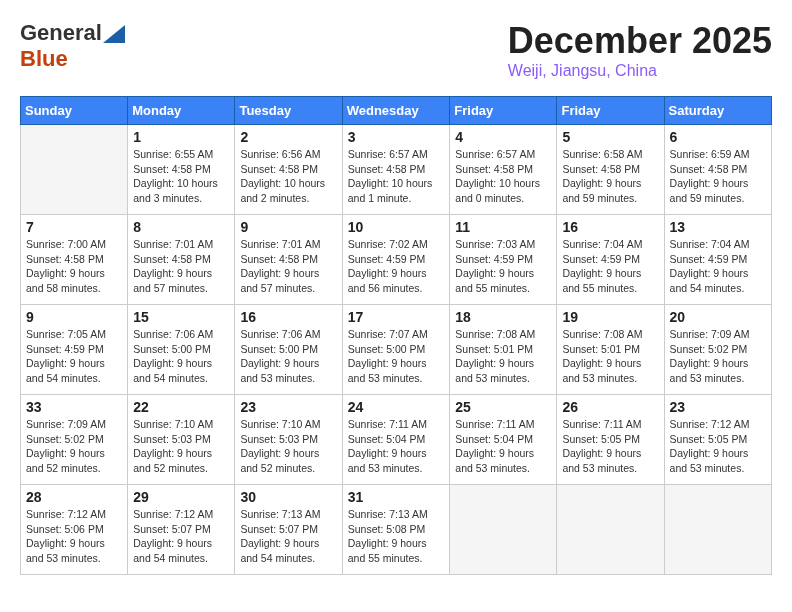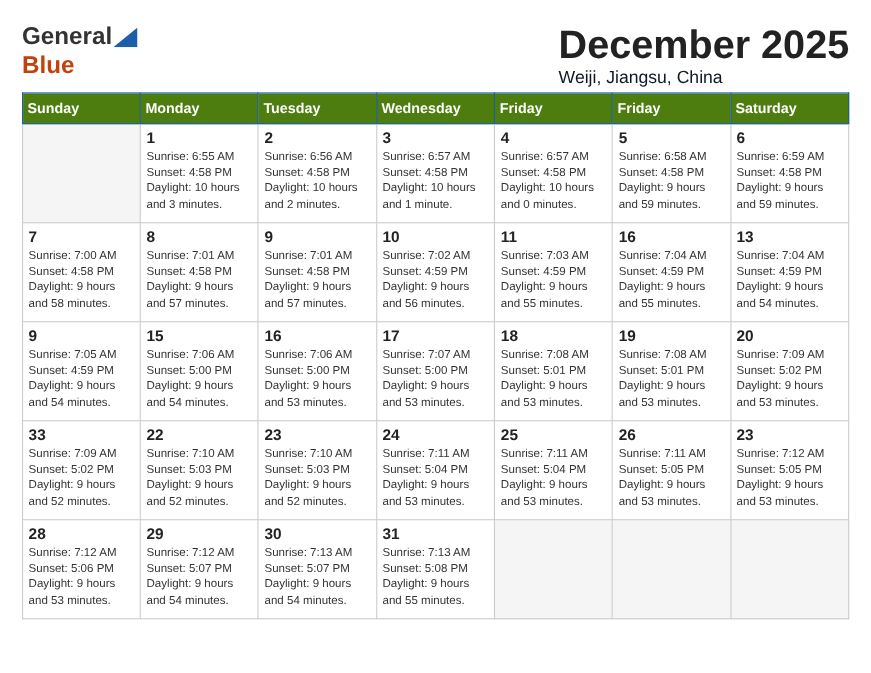--- a/index.html
+++ b/index.html
@@ -7,49 +7,49 @@
       font-family: Arial, sans-serif;
       background: #fff;
       width: 792px;
       min-height: 612px;
       padding: 20px;
     }
     .header {
       display: flex;
       justify-content: space-between;
       align-items: flex-start;
-      margin-bottom: 4px;
+      margin-bottom: 16px;
     }
     .logo {
       display: flex;
       flex-direction: column;
       align-items: flex-start;
     }
     .logo-line {
       display: flex;
       align-items: center;
     }
     .title-block {
     }
     .month-title {
       font-size: 36px;
       font-weight: bold;
       color: #222;
     }
     .location {
       font-size: 16px;
-      color: #0f172a;
+      color: #8b5cf6;
     }
     .calendar {
       width: 100%;
       border-collapse: collapse;
       font-size: 11px;
     }
     .calendar th {
-      background: #4d7c0f;
+      background: #3b82f6;
       color: #fff;
       padding: 6px 4px;
       text-align: left;
       font-size: 13px;
       font-weight: bold;
       border: 1px solid #1a5fa8;
     }
     .calendar td {
       border: 1px solid #ccc;
       vertical-align: top;

